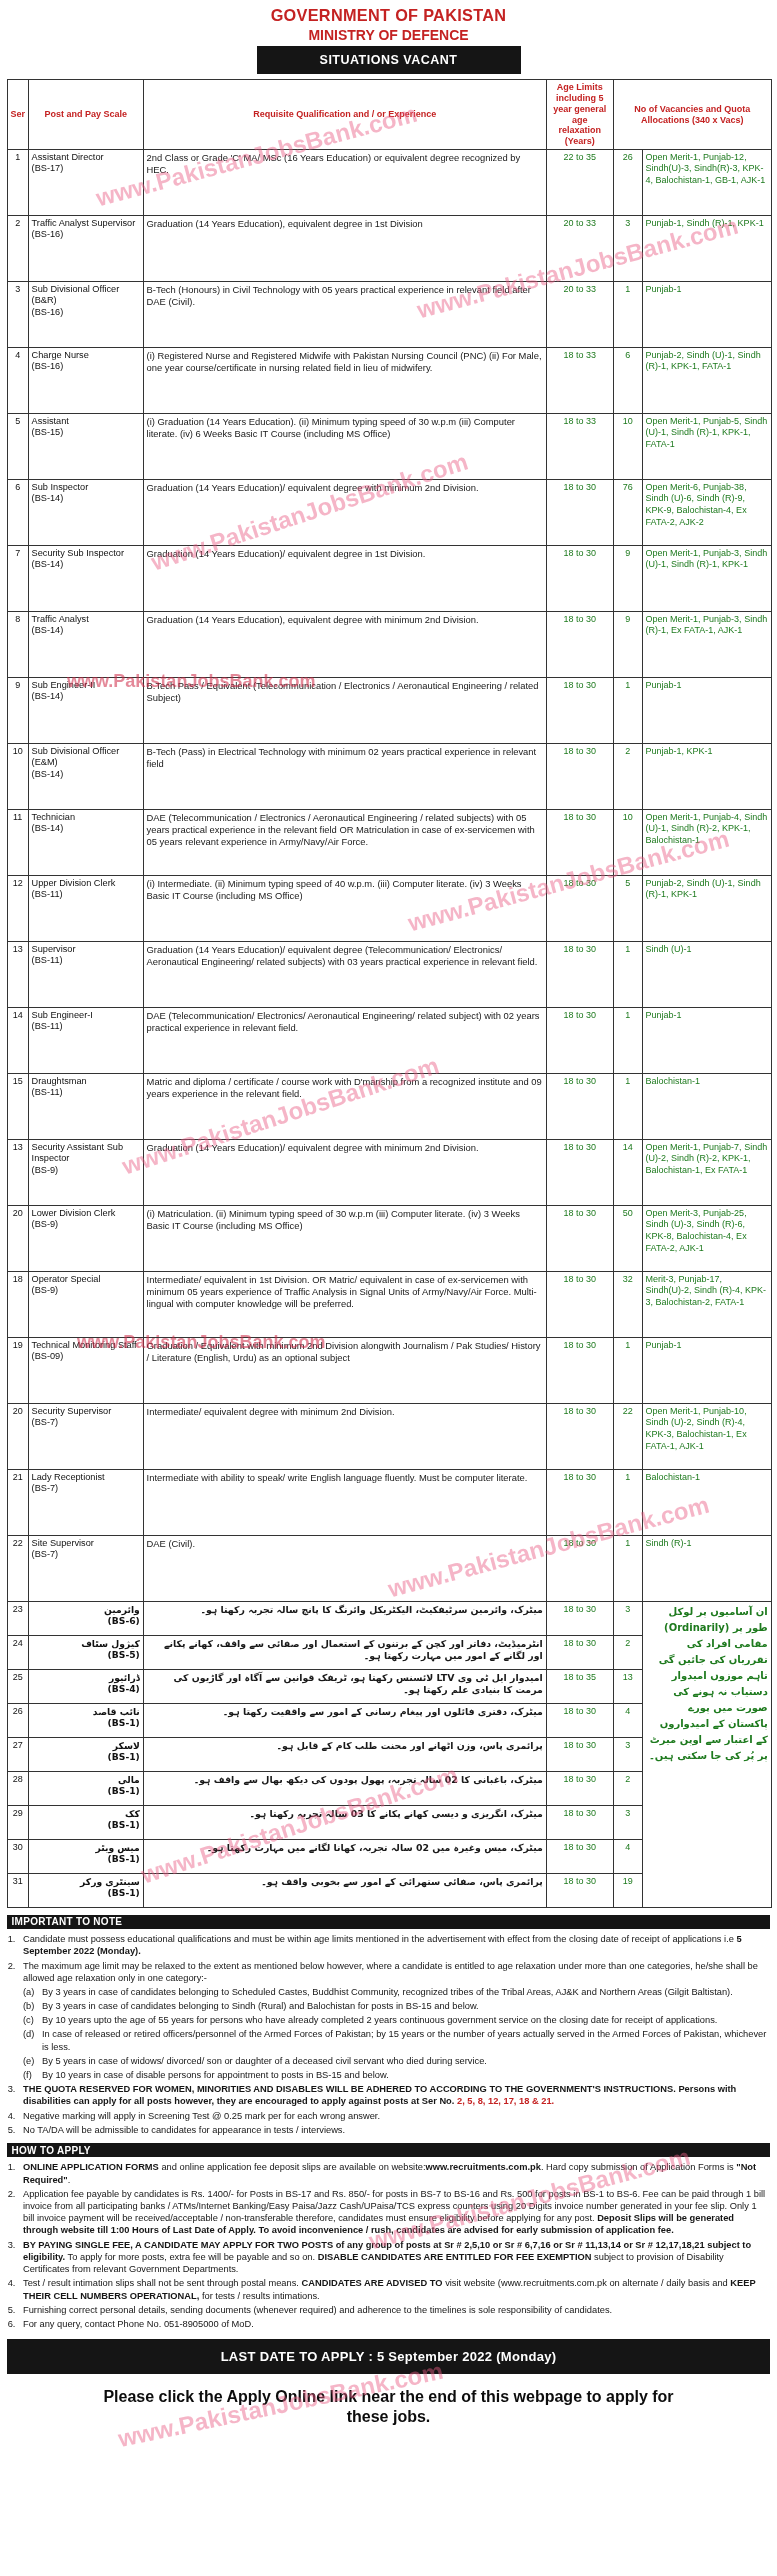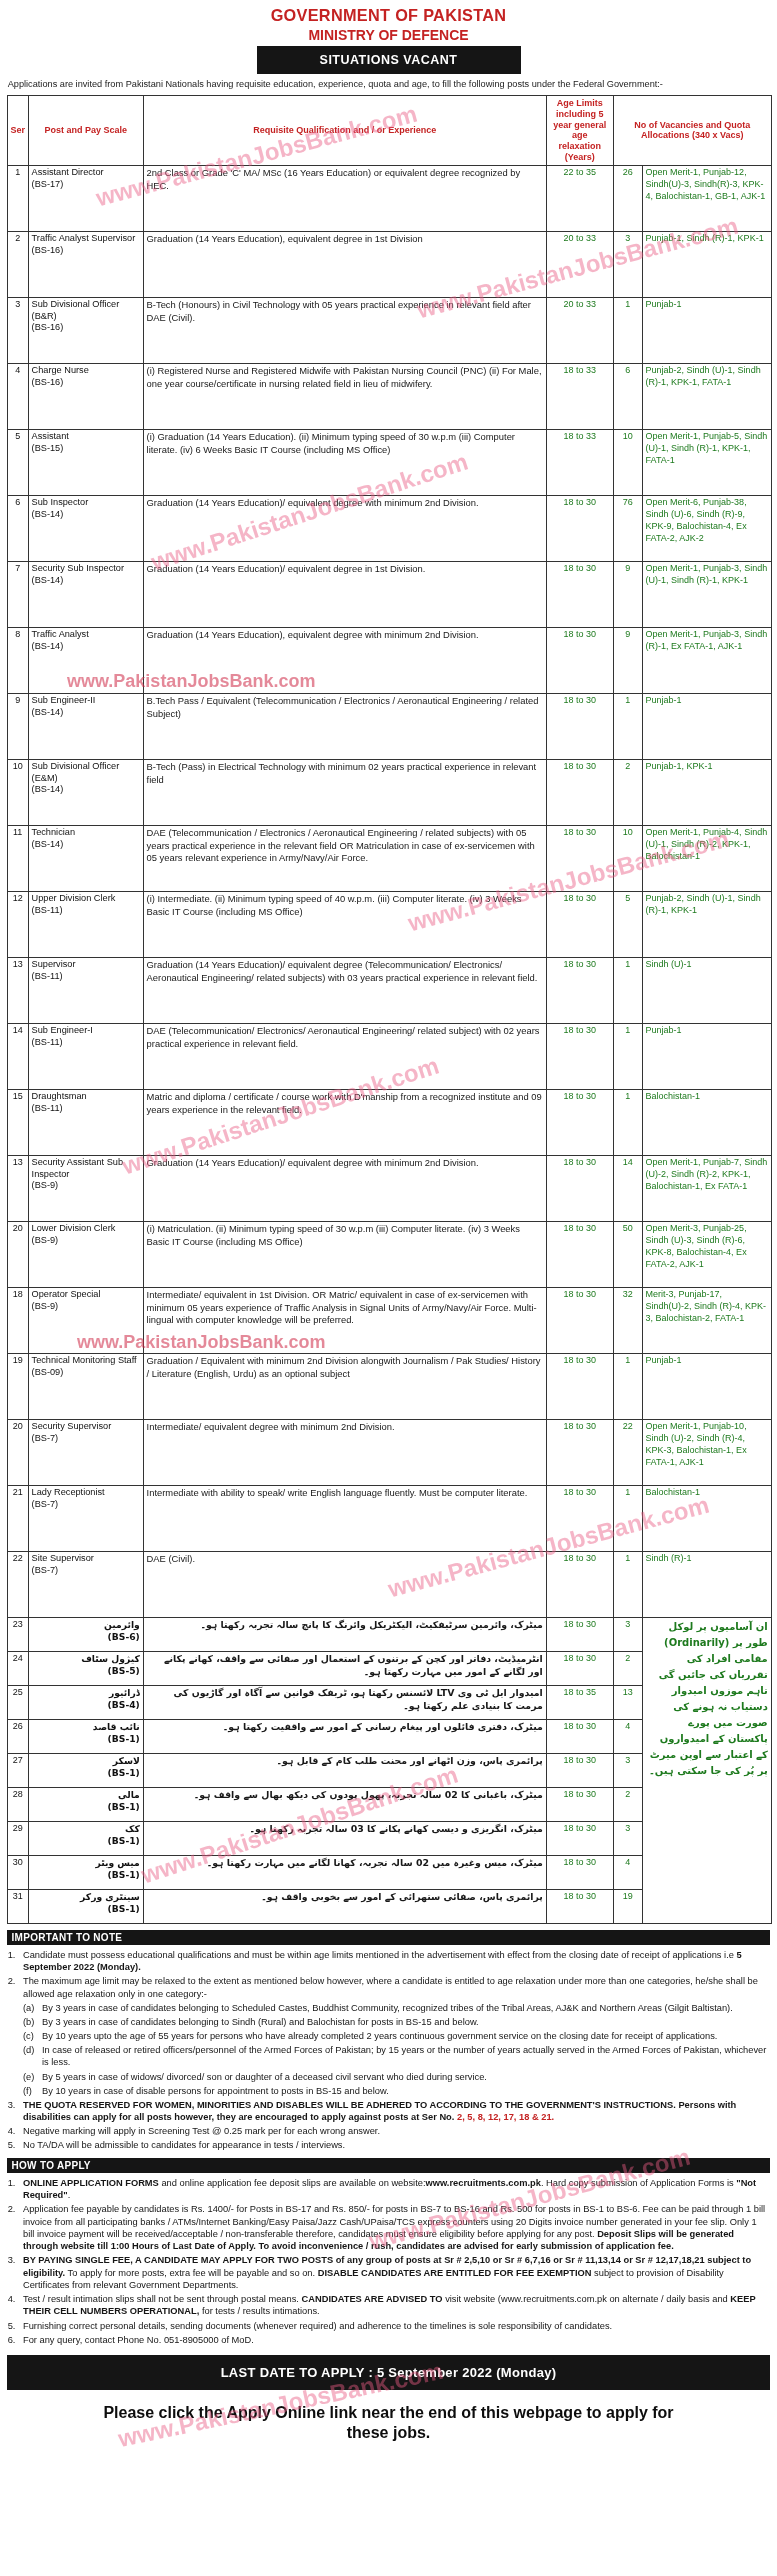--- a/index.html
+++ b/index.html
@@ -63,21 +63,20 @@
 </style>
 </head>
 <body>
 
 <div class="page">
 
   <div class="hdr-gov">GOVERNMENT OF PAKISTAN</div>
   <div class="hdr-min">MINISTRY OF DEFENCE</div>
   <div class="hdr-banner">SITUATIONS VACANT</div>
 
-  <div class="intro">Applications are invited from Pakistani Nationals having requisite education, experience, quota and age, to fill the following posts under the Federal Government:-</div>
 
   <table class="vac">
     <colgroup>
       <col style="width:21px">
         <col style="width:115px">
         <col style="width:403px">
       <col style="width:67px">
         <col style="width:29px">
         <col style="width:129px">
     </colgroup>

